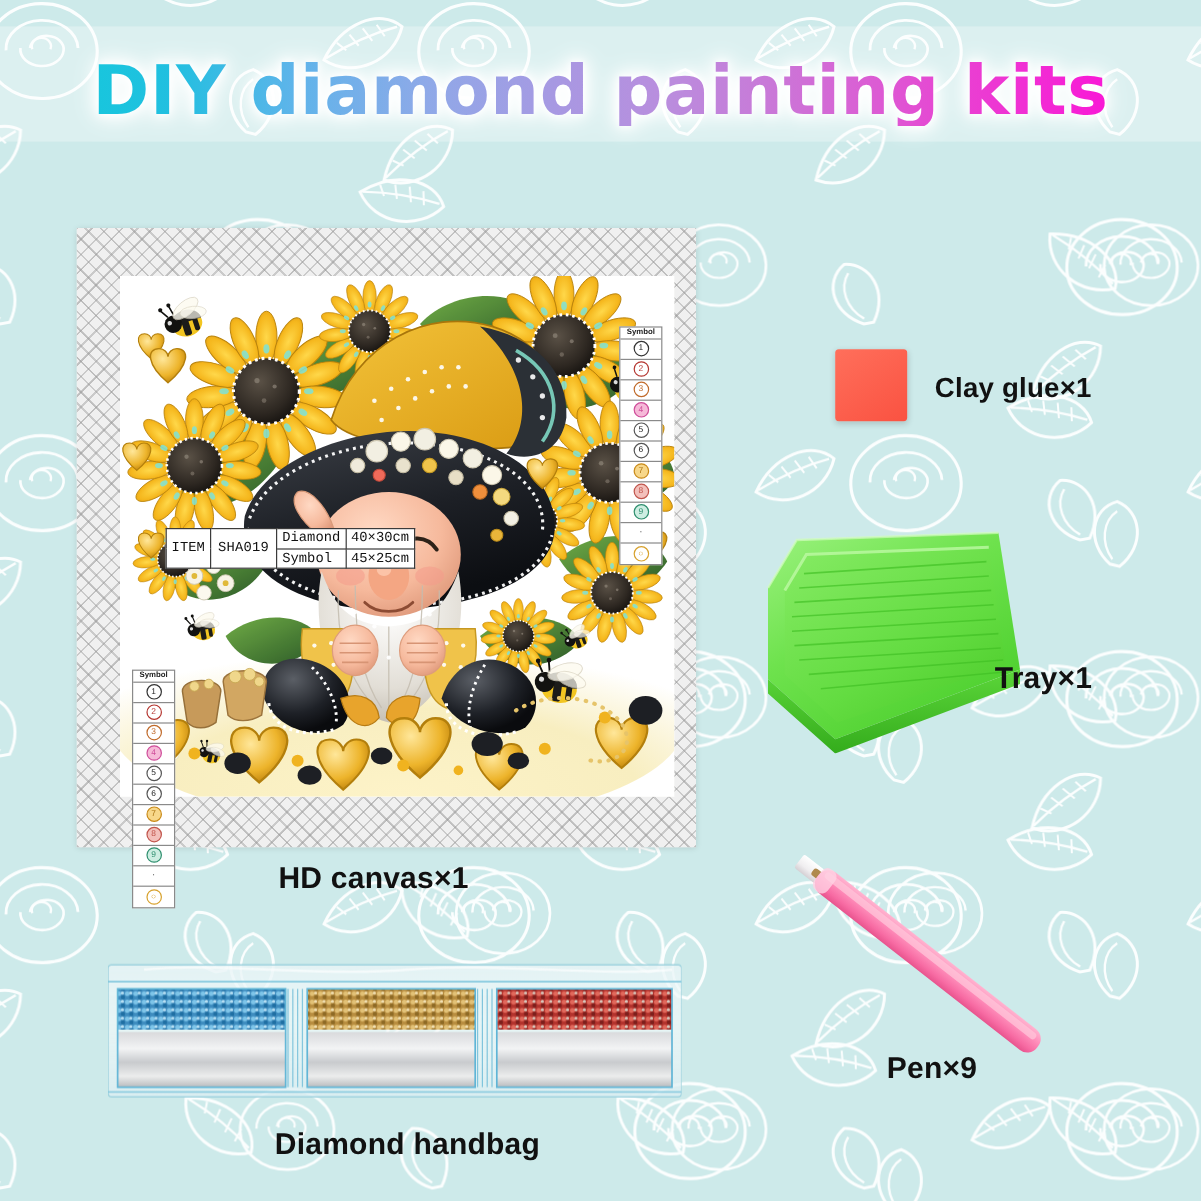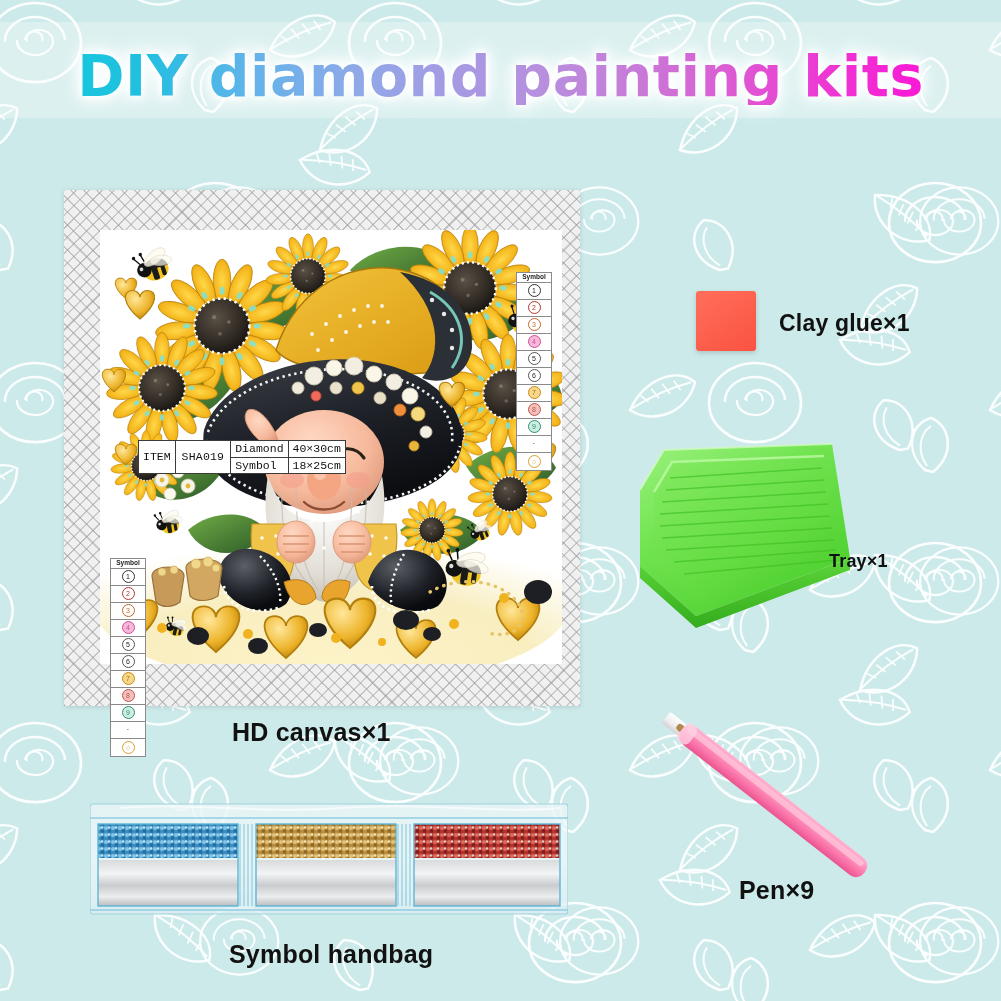--- a/index.html
+++ b/index.html
@@ -138,21 +138,21 @@
     font-family: "Liberation Sans", sans-serif;
     font-weight: bold;
     color: #111;
     white-space: nowrap;
     letter-spacing: 0.2px;
   }
 
   #label-canvas   { left: 232px; top: 718px; font-size: 25px; text-align: center; }
   #label-handbag  { left: 229px; top: 940px; font-size: 25px; }
   #label-glue     { left: 779px; top: 310px; font-size: 23px; }
-  #label-tray     { left: 829px; top: 551px; font-size: 18px; }
+  #label-tray     { left: 829px; top: 551px; font-size: 25px; }
   #label-pen      { left: 739px; top: 876px; font-size: 25px; }
 
   
   .glue {
     position: absolute;
     left: 696px; top: 291px;
     width: 60px; height: 60px;
     background: linear-gradient(145deg, #ff6f5b, #fa5241);
     border-radius: 3px;
     box-shadow: 0 2px 5px rgba(0,0,0,0.16);
@@ -536,21 +536,21 @@
       <table class="spec-table">
         <tbody>
             <tr>
           <td rowspan="2">ITEM</td>
           <td rowspan="2" class="spec-code">SHA019</td>
           <td class="spec-sm">Diamond</td>
           <td class="spec-sm">40×30cm</td>
         </tr>
         <tr>
           <td class="spec-sm">Symbol</td>
-          <td class="spec-sm">18×25cm</td>
+          <td class="spec-sm">45×25cm</td>
         </tr>
       </tbody>
         </table>
 
       <div class="symbol-table symbol-right">
         <div class="sym-head">Symbol</div>
         <div class="sym-row">
             <span class="sym-glyph" style="border-color:#333">1</span>
           </div>
         <div class="sym-row">
@@ -754,15 +754,15 @@
 
       <g stroke="#6fbcd8" stroke-width="1" opacity="0.85">
         <path d="M150,26 v82 M154,26 v82 M158,26 v82 M162,26 v82"></path>
         <path d="M308,26 v82 M312,26 v82 M316,26 v82 M320,26 v82"></path>
       </g>
       <path d="M0,20 H478" stroke="#7cc4dc" stroke-width="1.6" fill="none" opacity="0.8"></path>
       <path d="M0,112 H478" stroke="#7cc4dc" stroke-width="1.6" fill="none" opacity="0.8"></path>
       <path d="M30,10 C90,4 180,16 250,10 C330,4 410,16 470,10" fill="none" stroke="#ffffff" stroke-width="2" opacity="0.6"></path>
     </svg>
   </div>
-  <div class="label" id="label-handbag">Symbol handbag</div>
+  <div class="label" id="label-handbag">Diamond handbag</div>
 
 </div>
 
 </body></html>

